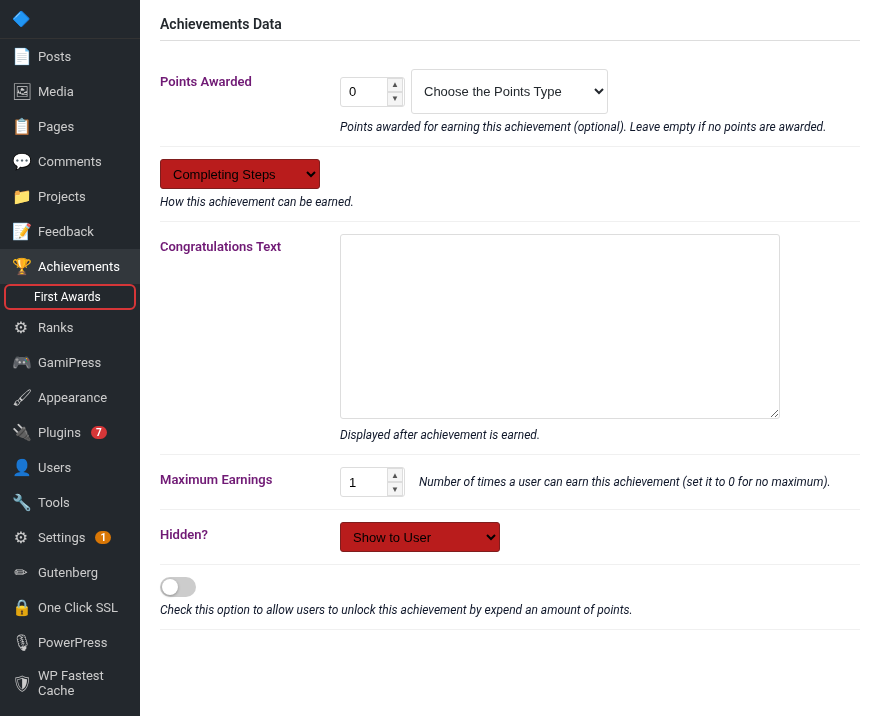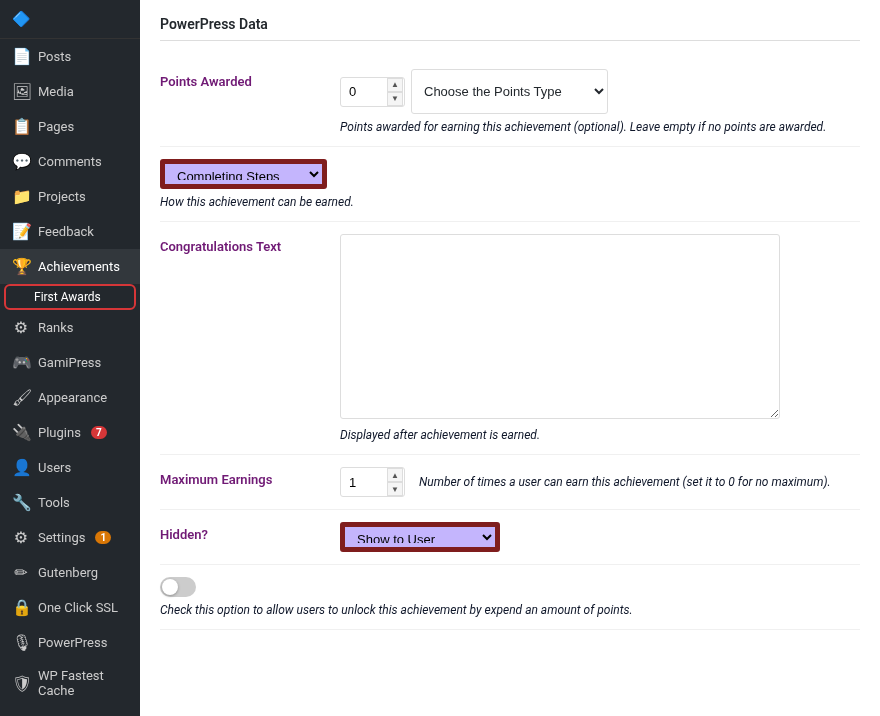--- a/index.html
+++ b/index.html
@@ -143,25 +143,25 @@
       border: 1px solid #ddd;
       border-radius: 3px;
       padding: 4px 28px 4px 8px;
       font-size: 13px;
       background: #fff;
       appearance: auto;
       color: #23282d;
     }
     select.dropdown-select {
       height: 30px;
-      border: 5px solid #7f1d1d;
+      border: 1px solid #7f1d1d;
       border-radius: 3px;
       padding: 4px 8px;
       font-size: 13px;
-      background: #c4b5fd;
+      background: #b91c1c;
       min-width: 160px;
     }
     textarea.congrats-text {
       width: 440px;
       height: 185px;
       border: 1px solid #ddd;
       border-radius: 3px;
       resize: vertical;
       padding: 8px;
       font-size: 13px;
@@ -277,21 +277,21 @@
   </div>
   <div class="sidebar-item">
 
     <span>WP File Manager</span>
   </div>
 
 </nav>
 
 <main id="main">
   <div class="content-area">
-    <div class="section-title">PowerPress Data</div>
+    <div class="section-title">Achievements Data</div>
 
     <div class="field-row">
       <div class="field-label">Points Awarded</div>
       <div class="field-content">
         <div class="points-row">
           <div class="number-input-wrap">
             <input type="number" class="number-input" value="0" style="">
             <div class="spin-buttons">
               <div class="spin-btn">▲</div>
               <div class="spin-btn">▼</div>

